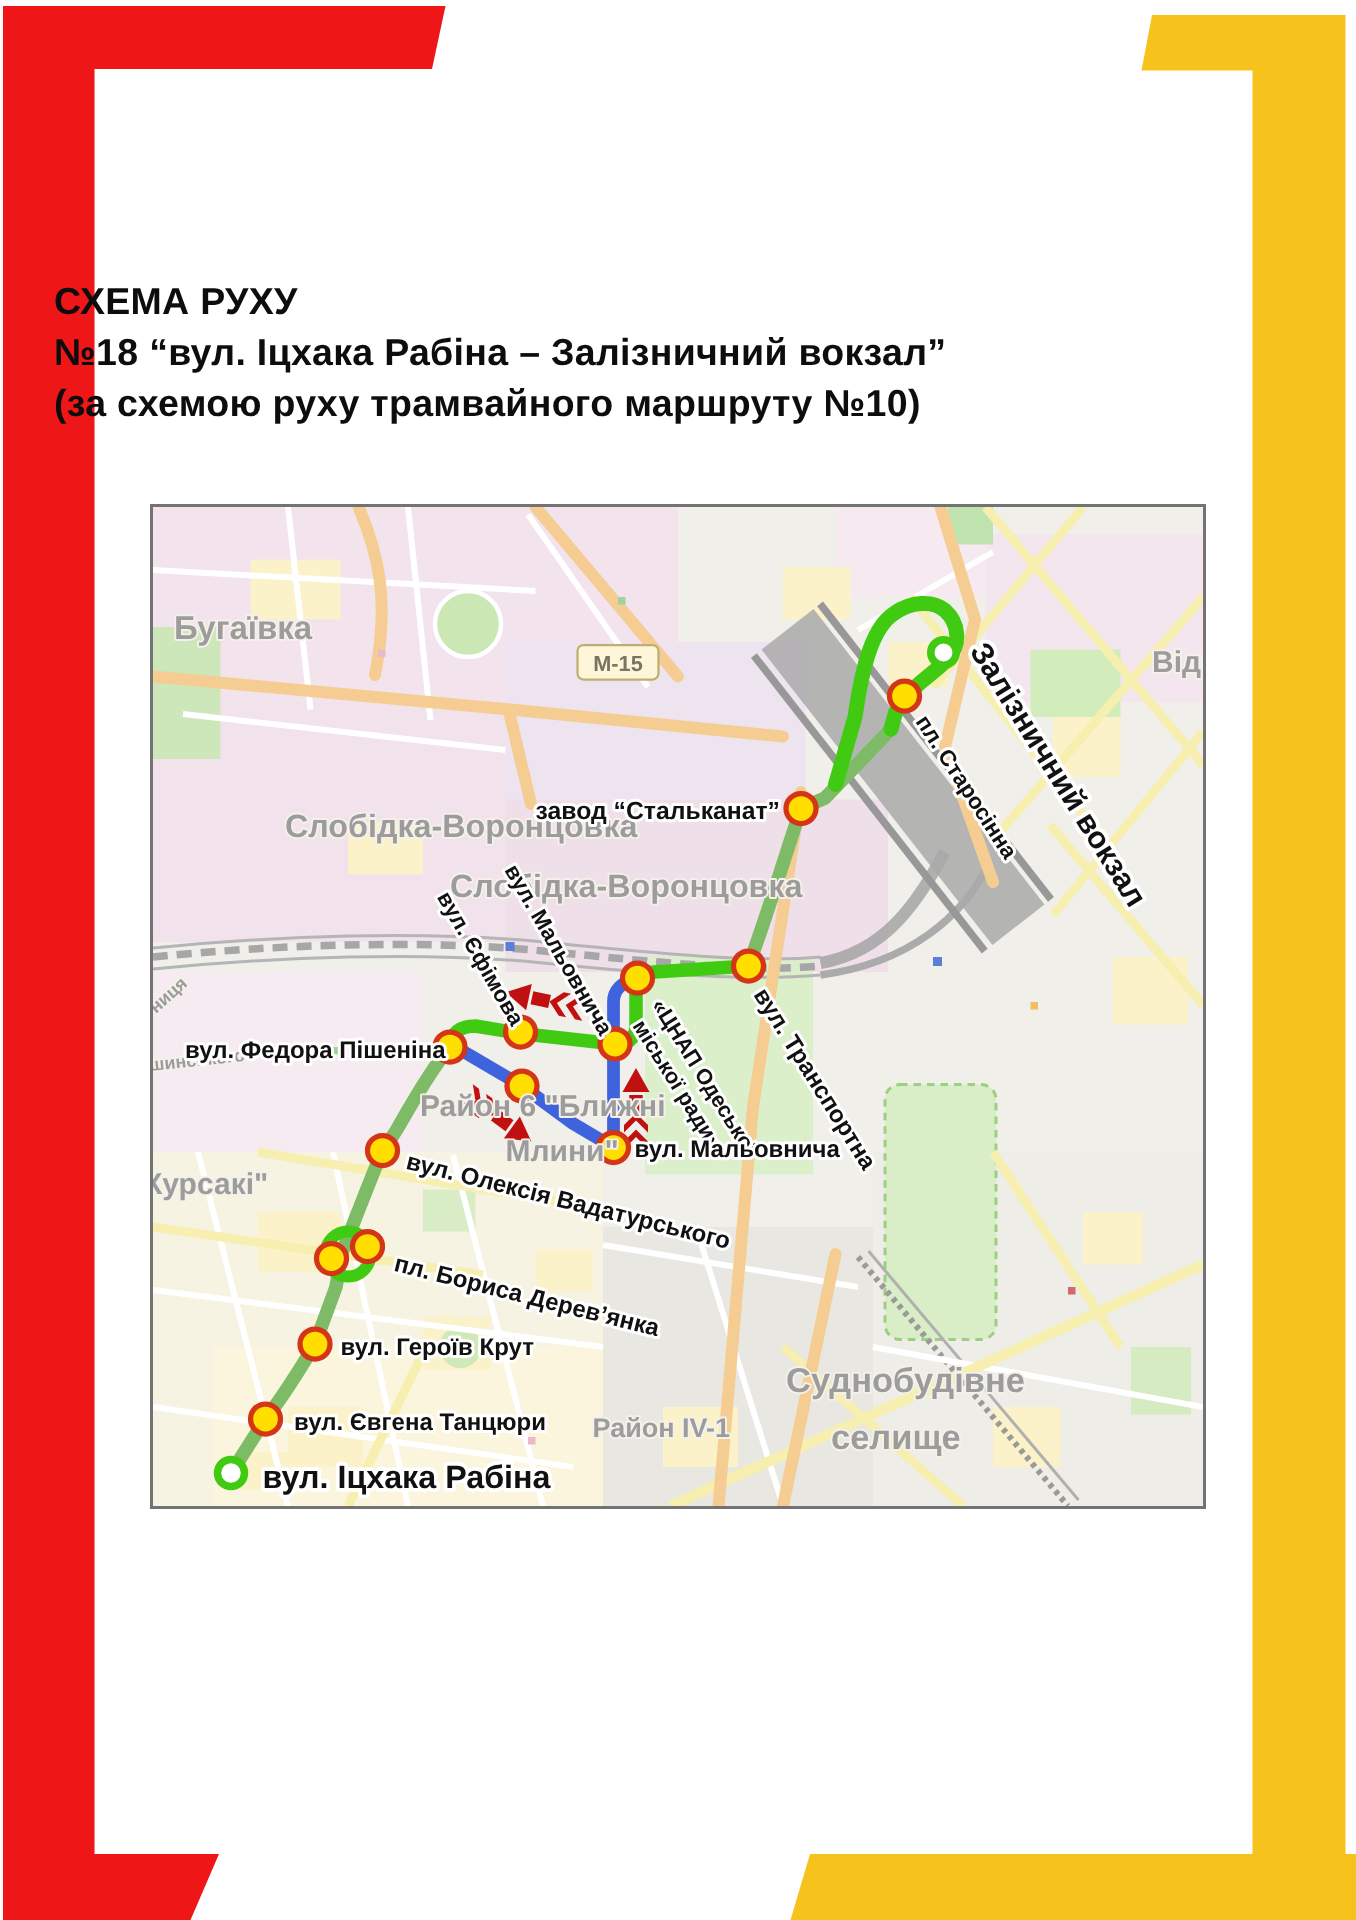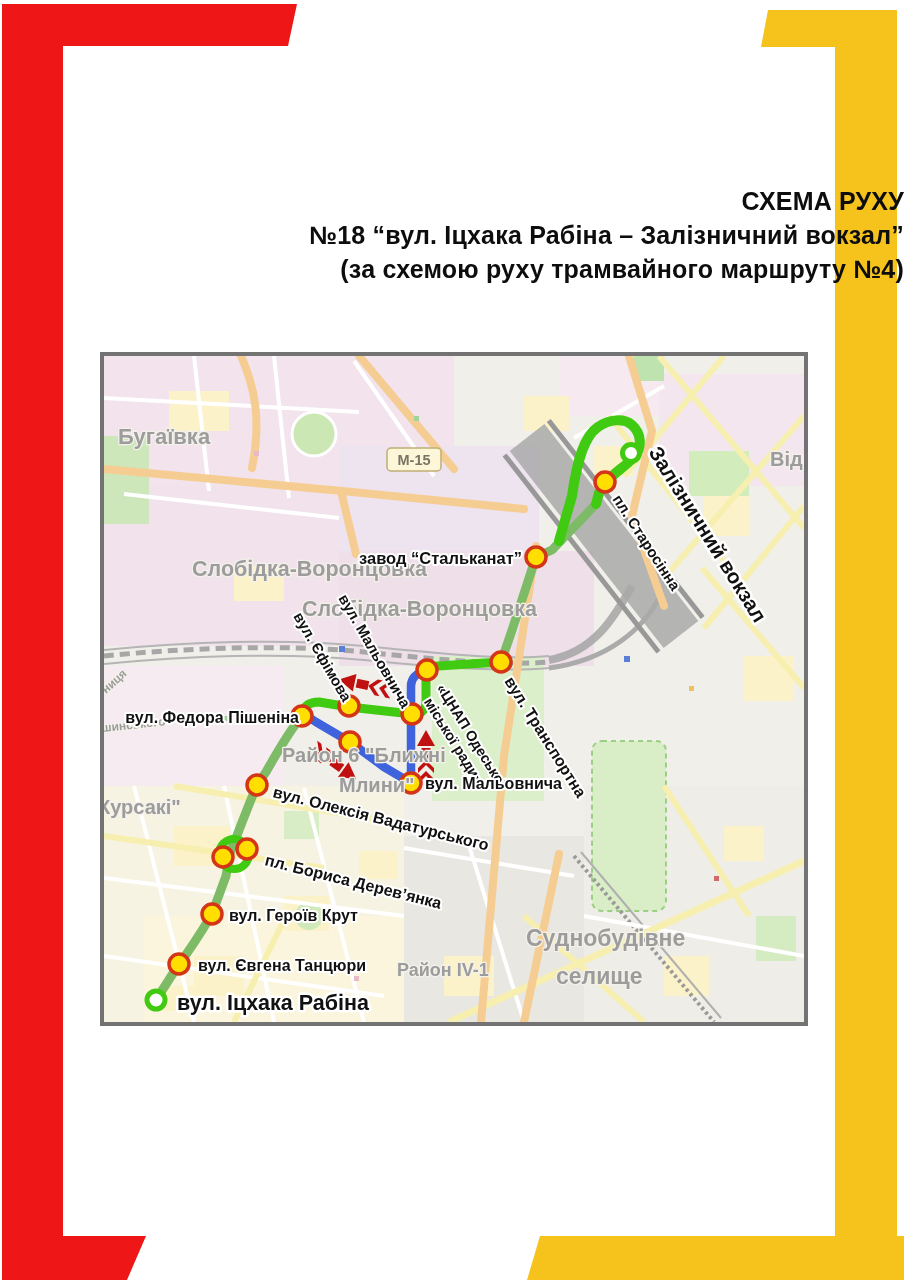--- a/index.html
+++ b/index.html
@@ -1,39 +1,39 @@
 <!DOCTYPE html>
 <html><head>
 <meta charset="utf-8">
 <style>
   html,body{margin:0;padding:0;background:#ffffff;}
   body{width:904px;height:1280px;position:relative;overflow:hidden;
        font-family:"Liberation Sans","DejaVu Sans",sans-serif;}
   .frame-svg{position:absolute;left:0;top:0;pointer-events:none;}
-  .title{position:absolute;left:36px;right:0;top:184px;text-align:right;
+  .title{position:absolute;left:36px;right:0;top:184px;text-align:left;
          font-weight:bold;color:#0d0d0d;font-size:25px;line-height:34px;letter-spacing:0.2px;}
-  .map-wrap{position:absolute;left:100px;top:352px;width:700px;height:666px;
-            border:4px solid #737373;box-sizing:content-box;background:#a16207;}
+  .map-wrap{position:absolute;left:100px;top:336px;width:700px;height:666px;
+            border:2px solid #737373;box-sizing:content-box;background:#a16207;}
   .map-wrap svg{display:block;}
   svg text{font-family:"Liberation Sans","DejaVu Sans",sans-serif;}
   .lbl{font-weight:bold;fill:#111111;stroke:#ffffff;stroke-width:4px;paint-order:stroke;stroke-linejoin:round;}
   .glbl{font-weight:bold;fill:#9c9c9c;stroke:#f4f1ea;stroke-width:2.5px;paint-order:stroke;stroke-linejoin:round;}
 </style>
 </head>
 <body>
 
 <svg class="frame-svg" width="904" height="1280" viewBox="0 0 904 1280">
   <path fill="#ee1616" d="M2 4 H297 L288 46 H63 V1236 H146 L127 1280 H2 Z"></path>
   <path fill="#f5c31b" d="M768 10 L897 10 L897 1236 L904 1236 L904 1280 L527 1280 L540 1236 L835 1236 L835 47 L761 47 Z"></path>
 </svg>
 
 <div class="title">
   <div>СХЕМА РУХУ</div>
   <div>№18 “вул. Іцхака Рабіна – Залізничний вокзал”</div>
-  <div>(за схемою руху трамвайного маршруту №4)</div>
+  <div>(за схемою руху трамвайного маршруту №10)</div>
 </div>
 
 <div class="map-wrap">
 <svg width="700" height="666" viewBox="0 0 700 666">
 
   <g>
     <rect x="0" y="0" width="700" height="666" fill="#f1efe9"></rect>
     <rect x="0" y="0" width="350" height="135" fill="#f2e3ed"></rect>
     <rect x="0" y="130" width="250" height="160" fill="#f1e2ec"></rect>
     <rect x="235" y="90" width="200" height="105" fill="#eee4ef"></rect>

